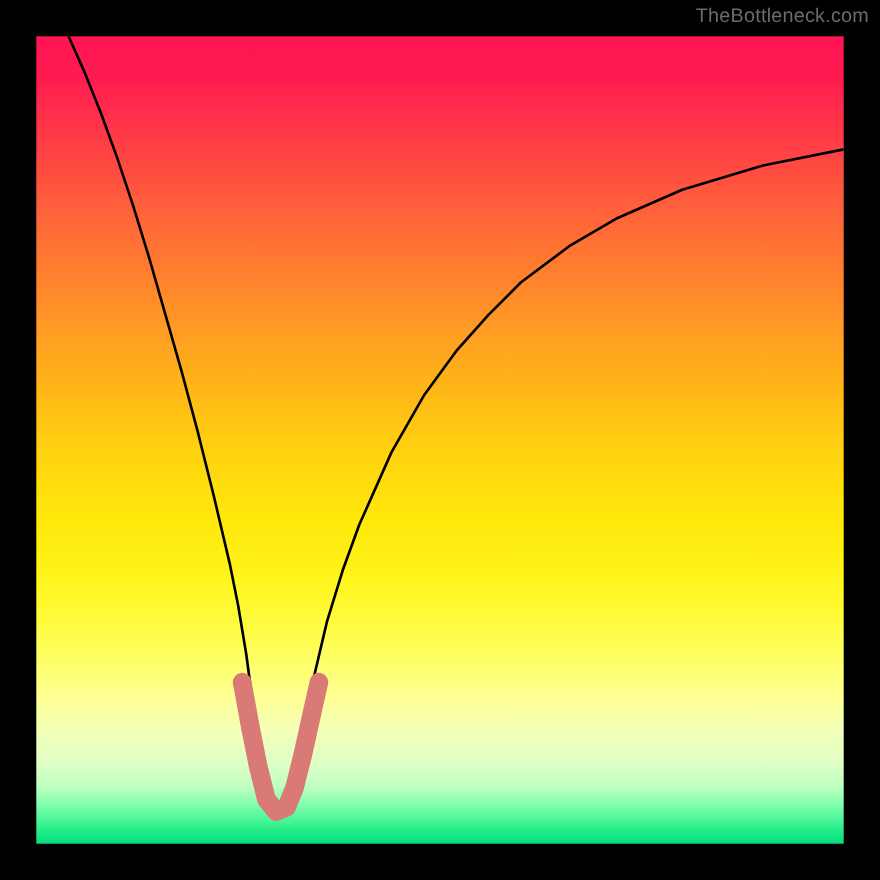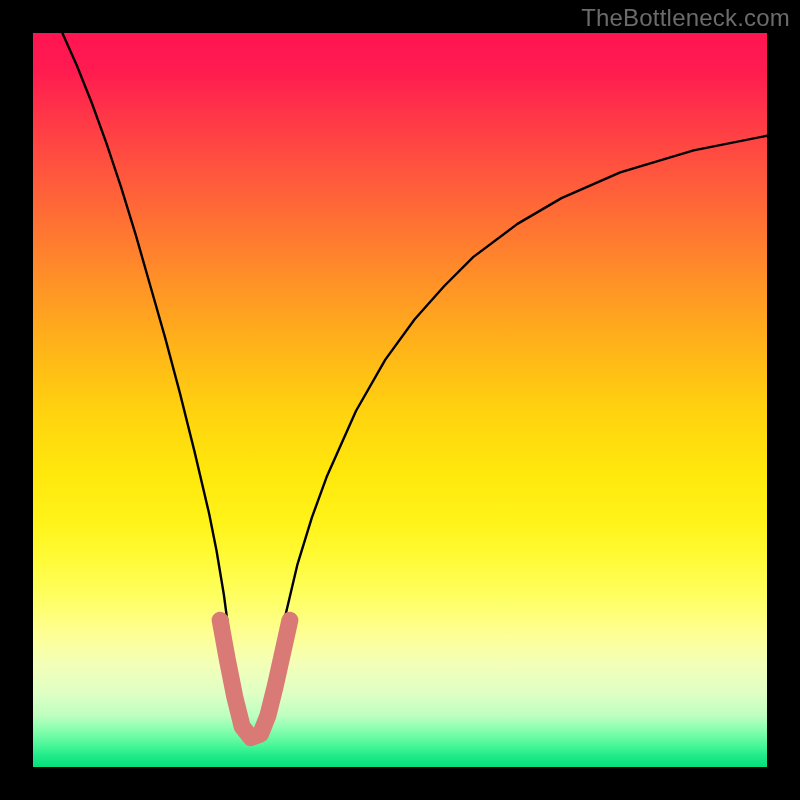--- a/index.html
+++ b/index.html
@@ -14,21 +14,21 @@
     position: relative;
     width: 800px;
     height: 800px;
     background: #000;
   }
   .watermark {
     position: absolute;
     top: 4px;
     right: 10px;
     font-family: Arial, Helvetica, sans-serif;
-    font-size: 24px;
+    font-size: 18px;
     color: #6b6b6b;
     letter-spacing: 0.2px;
     z-index: 10;
   }
   .plot-frame {
     position: absolute;
     left: 33px;
     top: 33px;
     width: 734px;
     height: 734px;

